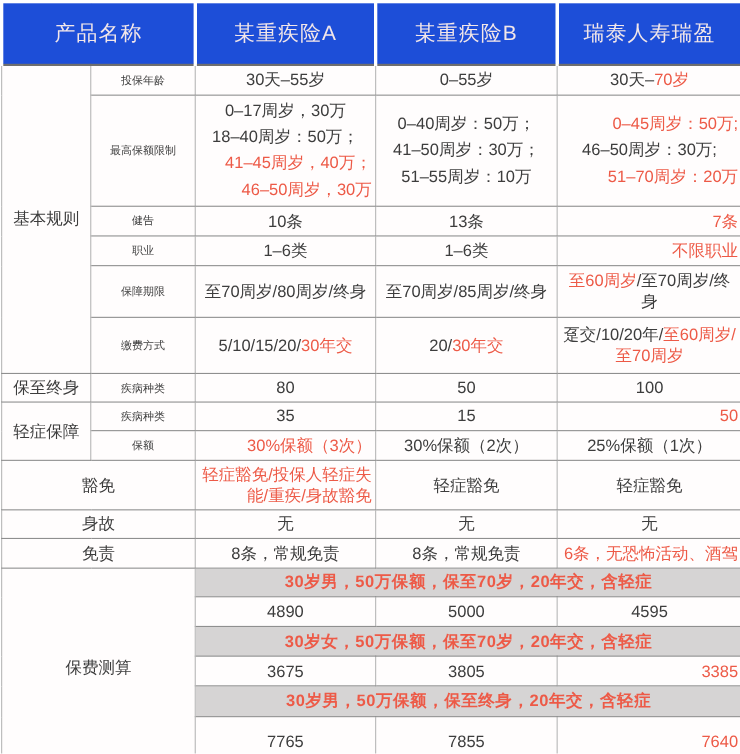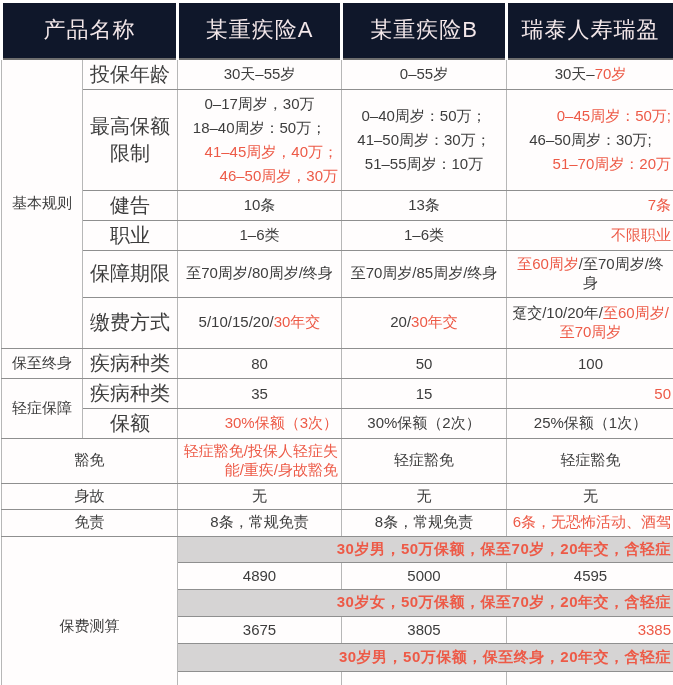--- a/index.html
+++ b/index.html
@@ -23,39 +23,38 @@
     text-align:center;
     vertical-align:middle;
     padding:1px 3px;
     font-size:15px;
     font-weight:normal;
     box-sizing:border-box;
     overflow:hidden;
     background:#fffdfd;
   }
   th.hdr{
-    background:#0f172a;
+    background:#1d4ed8;
     color:#f3e7e9;
-    font-size:22px;
+    font-size:19px;
     letter-spacing:1px;
     border-left:3px solid #ffffff;
     border-right:3px solid #ffffff;
     border-top:3px solid #ffffff;
     border-bottom:2px solid #6e6e6e;
   }
   td.cat{font-size:15px;margin-top:16px;}
-  td.sub{font-size:20px;margin-top:40px;}
+  td.sub{font-size:10px;margin-top:40px;}
   .red{color:#ed5a47;text-align:right;}
   td.banner{
     background:#d6d4d4;
     color:#ed5a47;
     font-weight:bold;
     font-size:15px;
     letter-spacing:0.5px;
-    text-align:right;
   }
   .ml div{line-height:24px;}
   .h57{height:57px}.h28{height:28px}.h101{height:101px}.h27{height:27px}
   .h47{height:47px}.h51{height:51px}.h26{height:26px}.h45{height:45px}.h35{height:46px}
 </style>
 </head>
 <body>
 
 <table>
   <colgroup>

